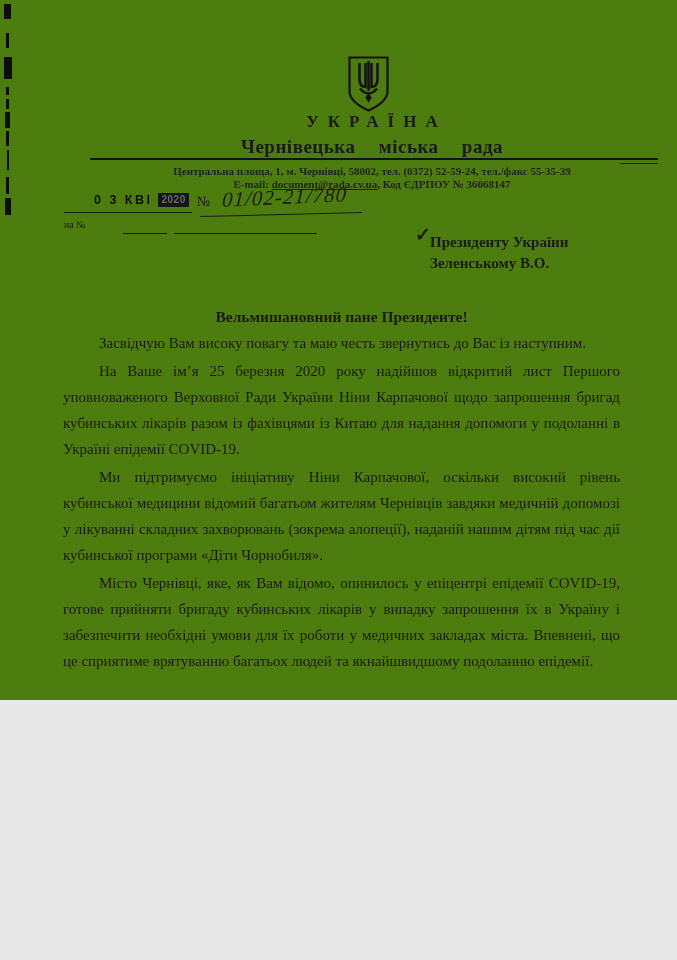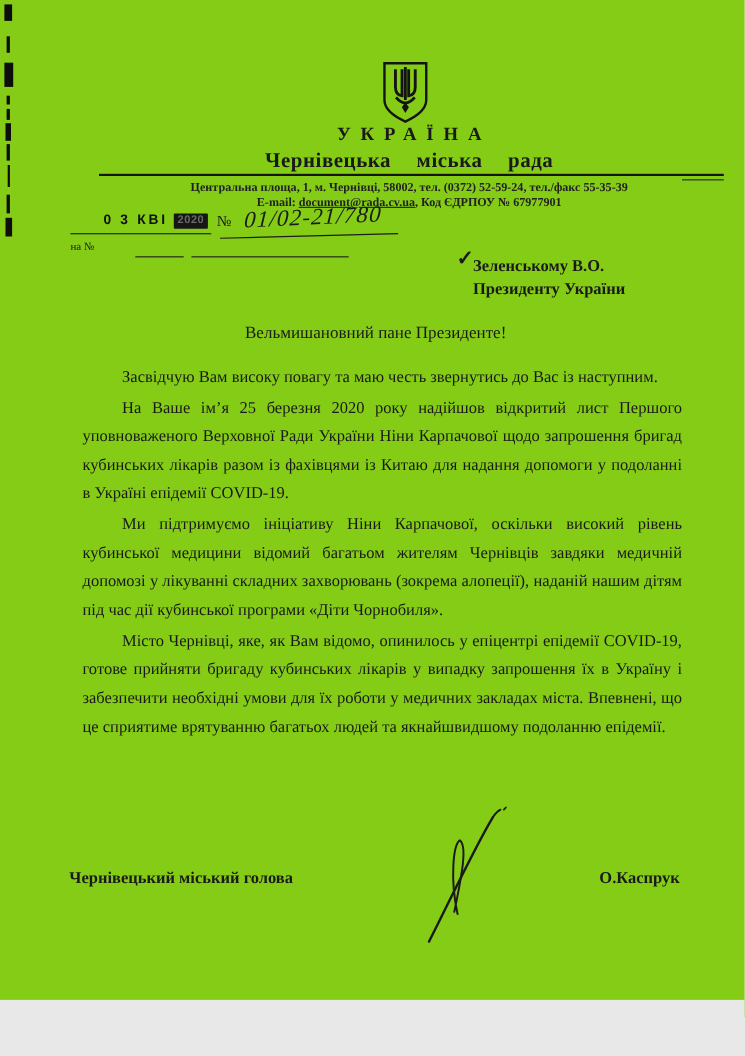--- a/index.html
+++ b/index.html
@@ -1,20 +1,20 @@
 <!DOCTYPE html>
 <html><head>
 <meta charset="utf-8">
 <style>
   html,body{margin:0;padding:0;background:#e8e8e8;}
   .page{
     position:relative;
-    width:677px;height:909px;
+    width:677px;height:700px;
     margin:0 auto;
-    background:#84cc16;
+    background:#4d7c0f;
     font-family:"Liberation Serif", serif;
     color:#1a1a1a;
     overflow:hidden;
   }
   
   .artifact{position:absolute;background:#0d0d0d;}
   .bottom-mark{position:absolute;background:#4a4a4a;}
   .emblem{position:absolute;left:347px;top:55px;}
   .country{
     position:absolute;left:62px;top:112px;width:620px;
@@ -58,28 +58,28 @@
   }
   .reply-label{position:absolute;left:64px;top:219px;font-size:10px;}
   
   .checkmark{position:absolute;left:415px;top:223px;font-size:19px;font-weight:bold;}
   .addressee{
     position:absolute;left:430px;top:232px;width:200px;
     font-size:15px;font-weight:bold;line-height:21px;
   }
   
   .salutation{
-    position:absolute;left:63px;top:294px;width:557px;
-    text-align:center;font-size:15.5px;font-weight:normal;
+    position:absolute;left:63px;top:308px;width:557px;
+    text-align:center;font-size:15.5px;font-weight:bold;
   }
   .body-text{
     position:absolute;left:63px;top:330px;width:557px;
     font-size:15px;line-height:26px;text-align:justify;
   }
-  .body-text p{margin:0 0 2px 12px;text-indent:36px;}
+  .body-text p{margin:0 0 2px 0;text-indent:36px;}
   
   .sig-title{position:absolute;left:63px;top:791px;font-size:15px;font-weight:bold;}
   .sig-name{position:absolute;left:420px;top:791px;width:198px;text-align:right;font-size:15px;font-weight:bold;}
   .sig-stroke{position:absolute;left:368px;top:733px;}
 </style>
 </head>
 <body>
 
 <div class="page">
 
@@ -104,35 +104,35 @@
         <path d="M13,33.5 q8.5,10 17,0"></path>
       </g>
       <path d="M21.5,38 l-3.2,4.6 3.2,5.2 3.2,-5.2 z" fill="#141414"></path>
     </svg>
   </div>
   <div class="country">УКРАЇНА</div>
   <div class="org">Чернівецька  міська  рада</div>
   <div class="head-rule"></div>
   <div class="head-rule2"></div>
   <div class="addr">Центральна площа, 1, м. Чернівці, 58002, тел. (0372) 52-59-24, тел./факс 55-35-39</div>
-  <div class="email-line"><span>E-mail: </span><span class="email">document@rada.cv.ua</span><span>, Код ЄДРПОУ № 67977901</span></div>
+  <div class="email-line"><span>E-mail: </span><span class="email">document@rada.cv.ua</span><span>, Код ЄДРПОУ № 36068147</span></div>
 
   <div class="stamp"><span>0 3 КВІ</span> <span class="year">2020</span></div>
   <div class="uline" style="left:64px;top:212px;width:128px;"></div>
   <div class="ref-no">№</div>
   <div class="hand-no">01/02-21/780</div>
   <div class="uline" style="left:200px;top:214px;width:162px;transform:rotate(-1.5deg);"></div>
   <div class="reply-label">на №</div>
   <div class="uline" style="left:123px;top:233px;width:44px;height:1px;"></div>
   <div class="uline" style="left:174px;top:233px;width:143px;height:1px;"></div>
 
   <div class="checkmark">✓</div>
   <div class="addressee">
+    <div>Президенту України</div>
     <div>Зеленському В.О.</div>
-    <div>Президенту України</div>
   </div>
 
   <div class="salutation">Вельмишановний пане Президенте!</div>
   <div class="body-text">
     <p>Засвідчую Вам високу повагу та маю честь звернутись до Вас із наступним.</p>
     <p>На Ваше ім’я 25 березня 2020 року надійшов відкритий лист Першого уповноваженого Верховної Ради України Ніни Карпачової щодо запрошення бригад кубинських лікарів разом із фахівцями із Китаю для надання допомоги у подоланні в Україні епідемії COVID-19.</p>
     <p>Ми підтримуємо ініціативу Ніни Карпачової, оскільки високий рівень кубинської медицини відомий багатьом жителям Чернівців завдяки медичній допомозі у лікуванні складних захворювань (зокрема алопеції), наданій нашим дітям під час дії кубинської програми «Діти Чорнобиля».</p>
     <p>Місто Чернівці, яке, як Вам відомо, опинилось у епіцентрі епідемії COVID-19, готове прийняти бригаду кубинських лікарів у випадку запрошення їх в Україну і забезпечити необхідні умови для їх роботи у медичних закладах міста. Впевнені, що це сприятиме врятуванню багатьох людей та якнайшвидшому подоланню епідемії.</p>
   </div>
 

